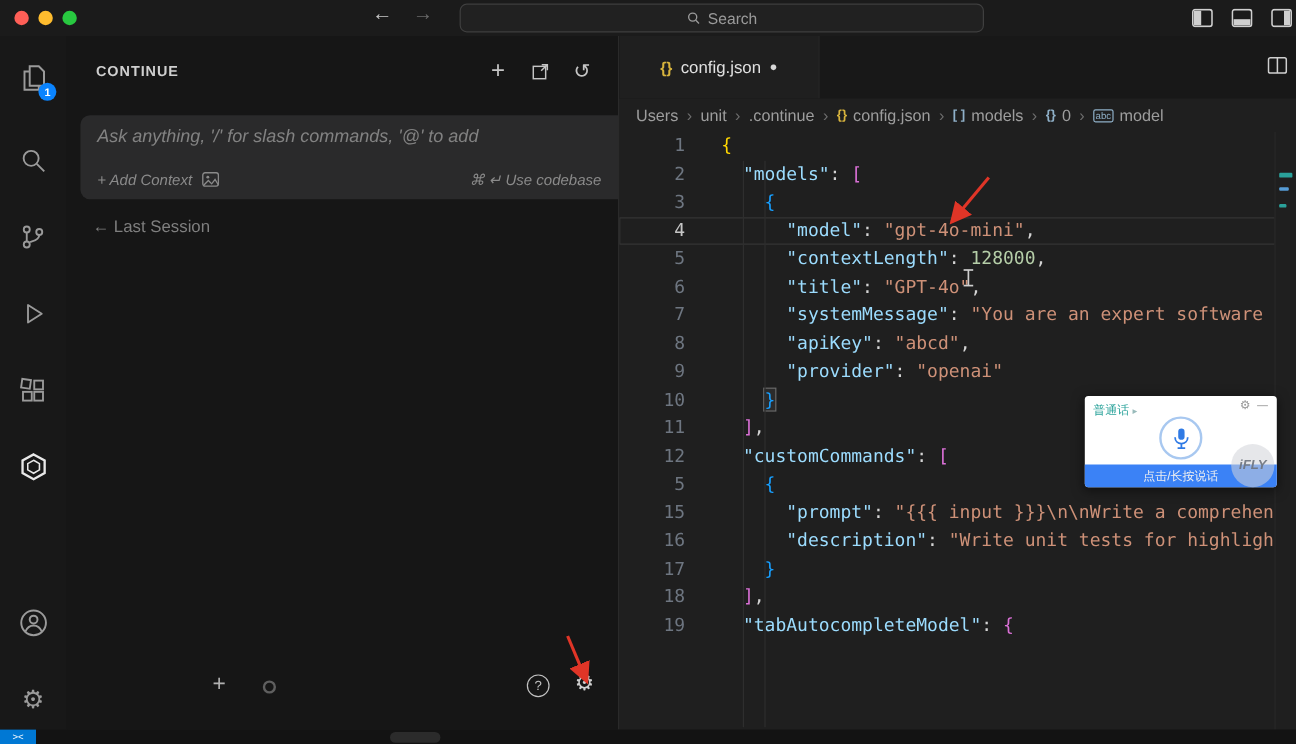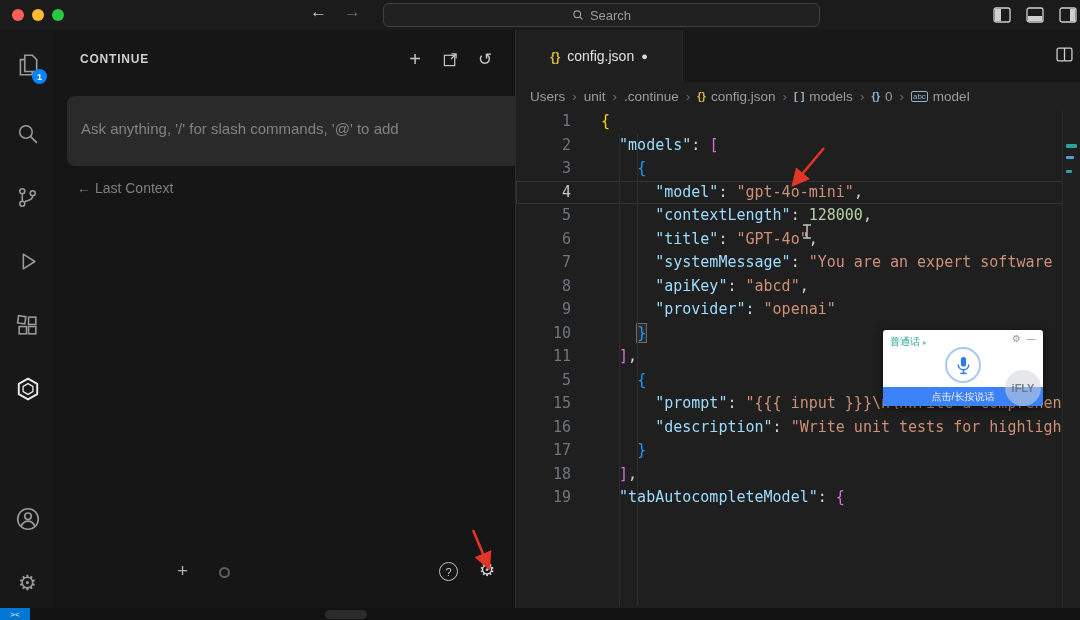--- a/index.html
+++ b/index.html
@@ -19,21 +19,21 @@
   .ab-icon{position:absolute;left:0;width:55px;height:42px;display:flex;align-items:center;justify-content:center;color:#9a9a9a;}
   .ab-icon svg{stroke:#9a9a9a;fill:none;stroke-width:1.5;}
   .ab-icon.active svg{stroke:#e8e8e8;}
   .badge{position:absolute;right:8px;bottom:2px;width:15px;height:15px;border-radius:50%;background:#0a84ff;color:#fff;
          font-size:9px;display:flex;align-items:center;justify-content:center;font-weight:bold;}
   .gear-glyph{font-size:21px;color:#9a9a9a;font-family:"DejaVu Sans",sans-serif;}
   
   .sidebar{position:absolute;left:55px;top:30px;width:460px;height:578px;background:#161616;}
   .sb-title{position:absolute;left:25px;top:22px;font-size:12px;font-weight:700;letter-spacing:.8px;color:#cfcfcf;}
   .sb-hicon{position:absolute;top:18px;width:22px;height:22px;display:flex;align-items:center;justify-content:center;color:#c5c5c5;}
-  .input-card{position:absolute;left:12px;top:66px;width:504px;height:70px;background:#2a2a2b;border-radius:8px;box-sizing:border-box;padding:24px 14px;}
+  .input-card{position:absolute;left:12px;top:66px;width:504px;height:70px;background:#2a2a2b;border-radius:8px;box-sizing:border-box;padding:9px 14px;font-style:italic;}
   .input-placeholder{color:#828282;font-size:15px;}
   .input-bottom{position:absolute;left:14px;right:12px;bottom:9px;display:flex;align-items:center;font-size:12.5px;color:#8a8a8a;}
   .input-bottom .right{margin-left:auto;display:flex;gap:14px;align-items:center;}
   .enter-hint{color:#d0d0d0;}
   .img-ic{margin-left:8px;display:inline-flex;}
   .last-session{position:absolute;left:22px;top:150px;font-size:14px;color:#7f7f7f;}
   .sb-footer{position:absolute;left:0;bottom:18px;width:100%;height:32px;}
   .model-select{position:absolute;left:12px;top:0;height:30px;padding:0 10px;border:1px solid #3f3f3f;background:#202020;border-radius:5px;
                 display:flex;align-items:center;gap:8px;color:#e2e2e2;font-size:13px;}
   .model-select .updown{color:#9a9a9a;font-size:12px;}
@@ -70,31 +70,31 @@
   .tok-b2.match{outline:1px solid #6a6a6a;background:#2b2b2b;}
   .indent-guide{position:absolute;width:1px;background:#2e2e2e;top:23.5px;height:472px;}
   .minimap{position:absolute;right:0;top:80px;width:18px;bottom:0;background:#1f1f1f;border-left:1px solid #282828;}
   .mm-mark{position:absolute;border-radius:1px;}
   
   .statusbar{position:absolute;left:0;top:608px;width:1080px;height:12px;background:#131313;display:flex;align-items:center;}
   .remote-btn{width:30px;height:12px;background:#0078d4;color:#fff;font-size:8px;display:flex;align-items:center;justify-content:center;}
   .problems{color:#9a9a9a;font-size:8px;margin-left:28px;margin-top:33px;}
   .status-pill{position:absolute;left:325px;top:2px;width:42px;height:9px;background:#2b2b2b;border-radius:5px;}
   
-  .voice{position:absolute;left:883px;top:330px;width:160px;height:76px;background:#ffffff;border-radius:3px;
+  .voice{position:absolute;left:904px;top:330px;width:160px;height:76px;background:#ffffff;border-radius:3px;
          box-shadow:0 2px 10px rgba(0,0,0,.55);}
   .voice-lang{position:absolute;left:7px;top:5px;font-size:10px;color:#2ba39b;}
   .voice-lang .arr{color:#9bb;font-size:8px;}
   .voice-top-ic{position:absolute;top:3px;font-size:10px;color:#9a9a9a;font-family:"DejaVu Sans",sans-serif;}
   .mic-circle{position:absolute;left:62px;top:17px;width:36px;height:36px;border-radius:50%;border:2px solid #a8c8f0;
               box-sizing:border-box;display:flex;align-items:center;justify-content:center;background:#fff;}
   .voice-strip{position:absolute;left:0;bottom:0;width:100%;height:19px;background:#3b82f6;display:flex;align-items:center;
                justify-content:center;color:#f0f0f0;font-size:10px;border-radius:0 0 3px 3px;}
   .ifly{position:absolute;right:2px;bottom:0px;width:36px;height:36px;border-radius:50%;background:rgba(210,212,216,.55);
-        display:flex;align-items:center;justify-content:center;color:rgba(110,115,125,.9);font-weight:700;font-size:11px;}
+        display:flex;align-items:center;justify-content:center;color:rgba(110,115,125,.9);font-weight:700;font-style:italic;font-size:11px;}
   
   .overlay{position:absolute;left:0;top:0;width:1080px;height:620px;pointer-events:none;}
 </style>
 </head>
 <body>
 
 <div class="screen">
 
   <div class="titlebar">
     <span class="tl red"></span>
@@ -189,23 +189,37 @@
     <span class="sb-hicon" style="left:384px;">
       <svg width="15" height="15" viewBox="0 0 16 16">
           <rect x="1.5" y="3.5" width="11" height="11" fill="none" stroke="#c5c5c5" stroke-width="1.3"></rect>
           <path d="M9 2h5v5M14 2L8.5 7.5" fill="none" stroke="#c5c5c5" stroke-width="1.3"></path>
         </svg>
     </span>
     <span class="sb-hicon" style="left:419px;font-size:17px;">↺</span>
 
     <div class="input-card">
       <div class="input-placeholder">Ask anything, '/' for slash commands, '@' to add</div>
-    </div>
-
-    <div class="last-session">← Last Context</div>
+      <div class="input-bottom">
+        <span>+ Add Context</span>
+        <span class="img-ic">
+          <svg width="15" height="13" viewBox="0 0 16 14">
+              <rect x="1" y="1" width="14" height="12" rx="2" fill="none" stroke="#8a8a8a" stroke-width="1.2"></rect>
+              <circle cx="5.5" cy="5" r="1.3" fill="#8a8a8a"></circle>
+              <path d="M2 12l4-4 3 3 3-4 3 5" fill="none" stroke="#8a8a8a" stroke-width="1.2"></path>
+            </svg>
+        </span>
+        <span class="right">
+          <span>⌘ ↵ Use codebase</span>
+          <span class="enter-hint">↵ Enter</span>
+        </span>
+      </div>
+    </div>
+
+    <div class="last-session">← Last Session</div>
 
     <div class="sb-footer">
       <span class="sb-plus">+</span>
       <span class="idx-dot"></span>
       <span class="help-circ">?</span>
       <span class="sb-gear">⚙</span>
     </div>
   </div>
 
   <div class="editor">
@@ -265,20 +279,21 @@
           <div class="code-line"><span class="gutter">2</span><span class="line-text"><span class="tok-p">  </span><span class="tok-key">"models"</span><span class="tok-p">: </span><span class="tok-b1">[</span></span></div>
           <div class="code-line"><span class="gutter">3</span><span class="line-text"><span class="tok-p">    </span><span class="tok-b2">{</span></span></div>
           <div class="code-line current"><span class="gutter">4</span><span class="line-text"><span class="tok-p">      </span><span class="tok-key">"model"</span><span class="tok-p">: </span><span class="tok-str">"gpt-4o-mini"</span><span class="tok-p">,</span></span></div>
           <div class="code-line"><span class="gutter">5</span><span class="line-text"><span class="tok-p">      </span><span class="tok-key">"contextLength"</span><span class="tok-p">: </span><span class="tok-num">128000</span><span class="tok-p">,</span></span></div>
           <div class="code-line"><span class="gutter">6</span><span class="line-text"><span class="tok-p">      </span><span class="tok-key">"title"</span><span class="tok-p">: </span><span class="tok-str">"GPT-4o"</span><span class="tok-p">,</span></span></div>
           <div class="code-line"><span class="gutter">7</span><span class="line-text"><span class="tok-p">      </span><span class="tok-key">"systemMessage"</span><span class="tok-p">: </span><span class="tok-str">"You are an expert software developer. You give helpful and concise responses."</span></span></div>
           <div class="code-line"><span class="gutter">8</span><span class="line-text"><span class="tok-p">      </span><span class="tok-key">"apiKey"</span><span class="tok-p">: </span><span class="tok-str">"abcd"</span><span class="tok-p">,</span></span></div>
           <div class="code-line"><span class="gutter">9</span><span class="line-text"><span class="tok-p">      </span><span class="tok-key">"provider"</span><span class="tok-p">: </span><span class="tok-str">"openai"</span></span></div>
           <div class="code-line"><span class="gutter">10</span><span class="line-text"><span class="tok-p">    </span><span class="tok-b2 match">}</span></span></div>
           <div class="code-line"><span class="gutter">11</span><span class="line-text"><span class="tok-p">  </span><span class="tok-b1">]</span><span class="tok-p">,</span></span></div>
+          <div class="code-line"><span class="gutter">12</span><span class="line-text"><span class="tok-p">  </span><span class="tok-key">"customCommands"</span><span class="tok-p">: </span><span class="tok-b1">[</span></span></div>
           <div class="code-line"><span class="gutter">5</span><span class="line-text"><span class="tok-p">    </span><span class="tok-b2">{</span></span></div>
           <div class="code-line"><span class="gutter">15</span><span class="line-text"><span class="tok-p">      </span><span class="tok-key">"prompt"</span><span class="tok-p">: </span><span class="tok-str">"{{{ input }}}\n\nWrite a comprehensive set of unit tests for the selected code."</span></span></div>
           <div class="code-line"><span class="gutter">16</span><span class="line-text"><span class="tok-p">      </span><span class="tok-key">"description"</span><span class="tok-p">: </span><span class="tok-str">"Write unit tests for highlighted code"</span></span></div>
           <div class="code-line"><span class="gutter">17</span><span class="line-text"><span class="tok-p">    </span><span class="tok-b2">}</span></span></div>
           <div class="code-line"><span class="gutter">18</span><span class="line-text"><span class="tok-p">  </span><span class="tok-b1">]</span><span class="tok-p">,</span></span></div>
           <div class="code-line"><span class="gutter">19</span><span class="line-text"><span class="tok-p">  </span><span class="tok-key">"tabAutocompleteModel"</span><span class="tok-p">: </span><span class="tok-b1">{</span></span></div>
         </div>
     </div>
 
     <div class="minimap">

